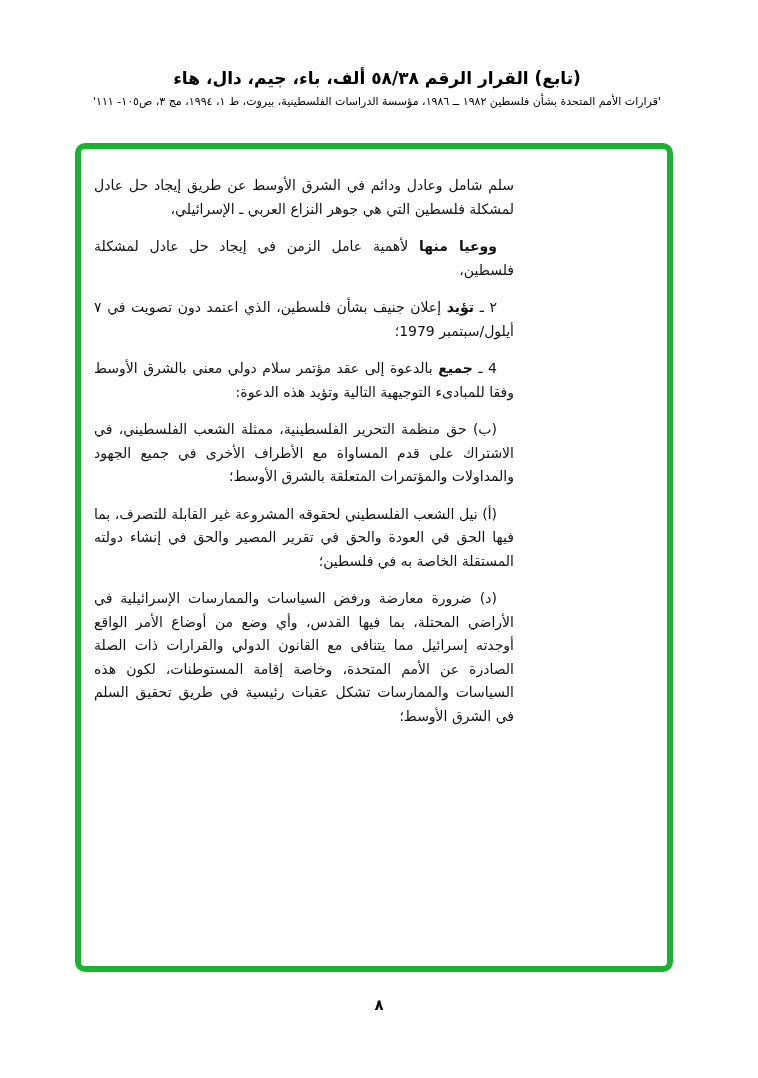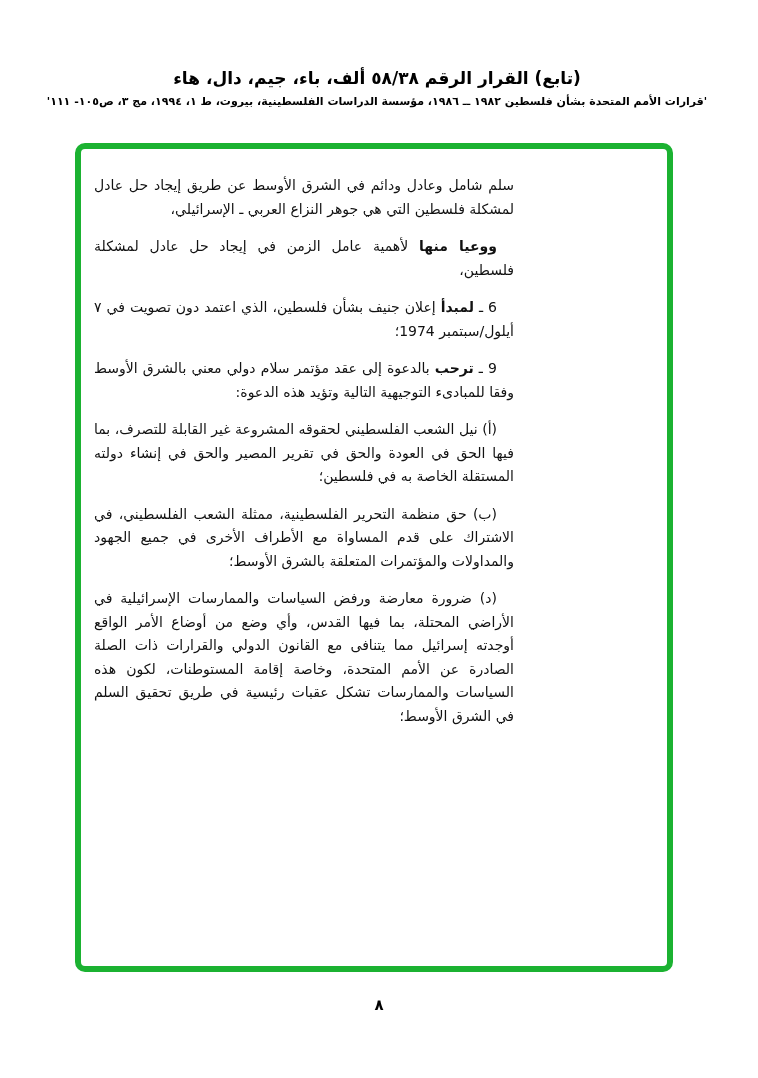--- a/index.html
+++ b/index.html
@@ -23,21 +23,21 @@
   }
   .doc-title {
     font-size: 17px;
     font-weight: bold;
     letter-spacing: 0.2px;
     color: #000;
   }
   .doc-citation {
     margin-top: 7px;
     font-size: 11px;
-    font-weight: bold;
+    font-weight: normal;
     color: #000;
   }
   .content-frame {
     position: absolute;
     left: 75px; top: 143px;
     width: 598px; height: 829px;
     border: 6px solid #1bb231;
     border-radius: 10px;
     background: #ffffff;
   }
@@ -80,30 +80,30 @@
   <div class="content-frame" style="border-color: rgb(27, 178, 49);"></div>
 
   <div class="resolution-text">
     <p class="para">
       <span></span><b></b><span>سلم شامل وعادل ودائم في الشرق الأوسط عن طريق إيجاد حل عادل لمشكلة فلسطين التي هي جوهر النزاع العربي ـ الإسرائيلي،</span>
     </p>
     <p class="para indent">
       <span></span><b>ووعيا منها</b><span> لأهمية عامل الزمن في إيجاد حل عادل لمشكلة فلسطين،</span>
     </p>
     <p class="para indent">
-      <span>6 ـ </span><b>لمبدأ</b><span> إعلان جنيف بشأن فلسطين، الذي اعتمد دون تصويت في ٧ أيلول/سبتمبر 1974؛</span>
+      <span>٢ ـ </span><b>تؤيد</b><span> إعلان جنيف بشأن فلسطين، الذي اعتمد دون تصويت في ٧ أيلول/سبتمبر 1979؛</span>
     </p>
     <p class="para indent">
-      <span>9 ـ </span><b>ترحب</b><span> بالدعوة إلى عقد مؤتمر سلام دولي معني بالشرق الأوسط وفقا للمبادىء التوجيهية التالية وتؤيد هذه الدعوة:</span>
+      <span>4 ـ </span><b>جميع</b><span> بالدعوة إلى عقد مؤتمر سلام دولي معني بالشرق الأوسط وفقا للمبادىء التوجيهية التالية وتؤيد هذه الدعوة:</span>
+    </p>
+    <p class="para indent">
+      <span>(ب) </span><b></b><span>حق منظمة التحرير الفلسطينية، ممثلة الشعب الفلسطيني، في الاشتراك على قدم المساواة مع الأطراف الأخرى في جميع الجهود والمداولات والمؤتمرات المتعلقة بالشرق الأوسط؛</span>
     </p>
     <p class="para indent">
       <span>(أ) </span><b></b><span>نيل الشعب الفلسطيني لحقوقه المشروعة غير القابلة للتصرف، بما فيها الحق في العودة والحق في تقرير المصير والحق في إنشاء دولته المستقلة الخاصة به في فلسطين؛</span>
-    </p>
-    <p class="para indent">
-      <span>(ب) </span><b></b><span>حق منظمة التحرير الفلسطينية، ممثلة الشعب الفلسطيني، في الاشتراك على قدم المساواة مع الأطراف الأخرى في جميع الجهود والمداولات والمؤتمرات المتعلقة بالشرق الأوسط؛</span>
     </p>
     <p class="para indent">
       <span>(د) </span><b></b><span>ضرورة معارضة ورفض السياسات والممارسات الإسرائيلية في الأراضي المحتلة، بما فيها القدس، وأي وضع من أوضاع الأمر الواقع أوجدته إسرائيل مما يتنافى مع القانون الدولي والقرارات ذات الصلة الصادرة عن الأمم المتحدة، وخاصة إقامة المستوطنات، لكون هذه السياسات والممارسات تشكل عقبات رئيسية في طريق تحقيق السلم في الشرق الأوسط؛</span>
     </p>
   </div>
 
   <div class="page-number">٨</div>
 
 </div>
 

